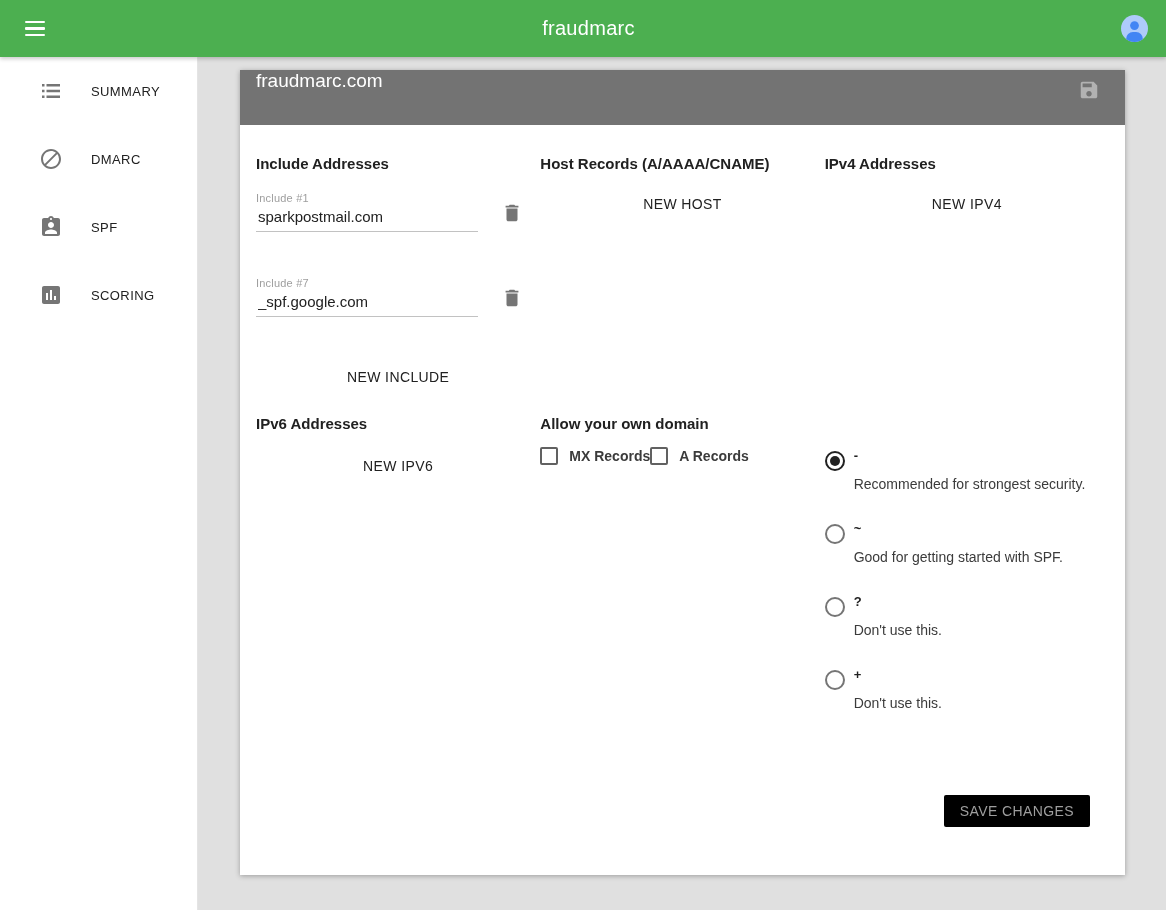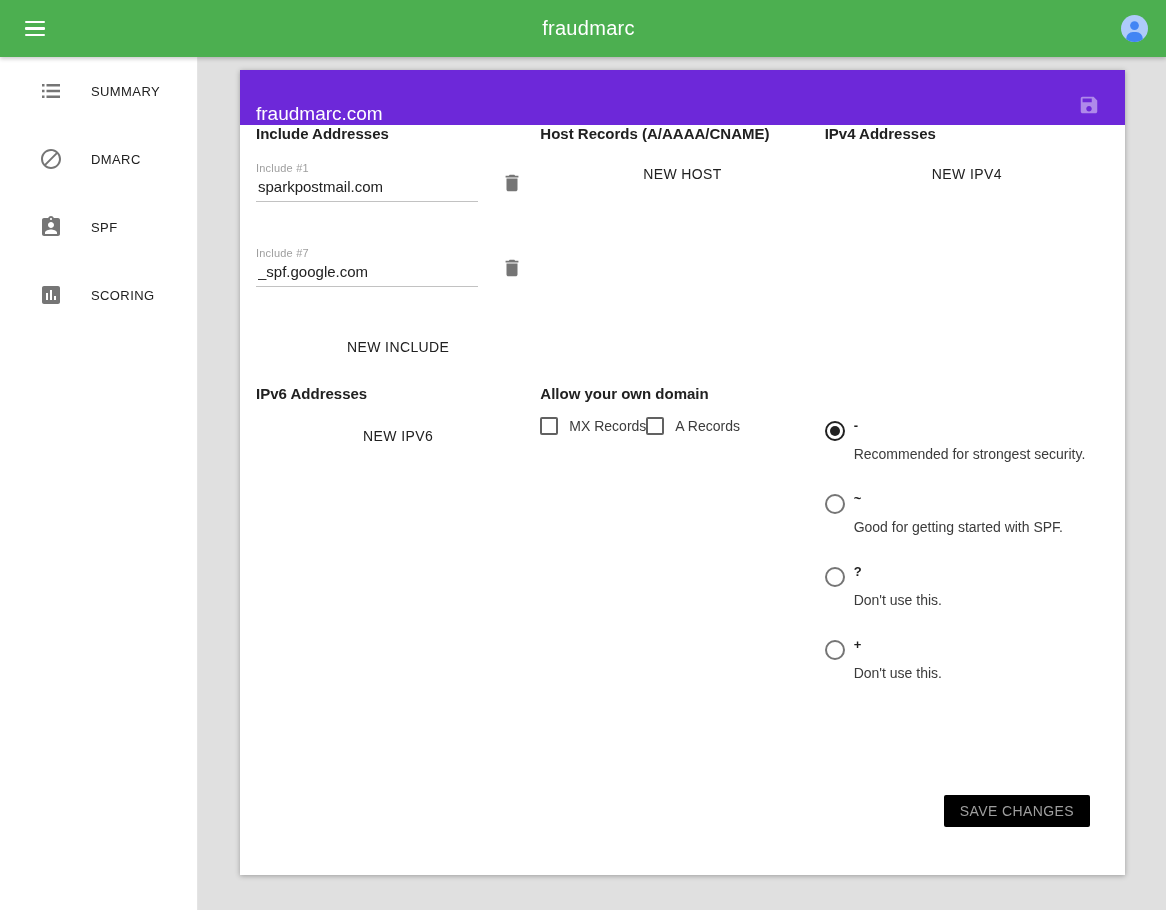--- a/index.html
+++ b/index.html
@@ -22,50 +22,50 @@
   .sidebar { width:198px; background:#fff; border-right:1px solid #e4e4e4;padding-left:23px; }
   .nav-item { height:68px; display:flex; align-items:center; padding-left:16px; cursor:pointer; }
   .nav-item svg { flex:0 0 24px; }
   .nav-label { margin-left:28px; font-size:13px; font-weight:500; letter-spacing:.4px; color:#212121; }
 
   .main { flex:1; padding:13px 41px 0 42px; background:#e0e0e0; }
 
   
   .card { width:885px; height:805px; background:#fff; box-shadow:0 1px 5px rgba(0,0,0,.3);
           display:flex; flex-direction:column; }
-  .card-header { height:55px; background:#6d28d9; display:flex; align-items:flex-end; flex-shrink:0; }
+  .card-header { height:55px; background:#737373; display:flex; align-items:flex-start; flex-shrink:0; }
   .card-title { color:#fff; font-size:19px; padding-left:16px; font-weight:400; }
   .save-icon-btn { margin-left:auto; margin-right:16px; width:40px; height:40px; border:none; background:transparent;
                    display:flex; align-items:center; justify-content:center; cursor:pointer; }
   .card-body { flex:1; display:flex; flex-direction:column; padding:0 16px; }
 
   .grid { display:grid; grid-template-columns:1fr 1fr 1fr; }
   .grid-row1 > .cell { height:260px; }
-  .cell { }
+  .cell { padding-top:30px; }
   .section-title { font-size:15px; font-weight:700; color:#212121; }
 
   
   .field-row { display:flex; align-items:flex-end; margin-top:20px; }
   .field-row + .field-row { margin-top:45px; }
   .uline-field { width:222px; }
   .field-label { display:block; font-size:11px; color:#9e9e9e; letter-spacing:.2px; }
   .field-input { width:100%; border:none; border-bottom:1px solid #c2c2c2; font-family:"Liberation Sans",sans-serif;
                  font-size:15px; color:#212121; padding:4px 2px 6px 2px; outline:none; background:transparent; }
   .trash-btn { margin-left:auto; margin-right:16px; margin-bottom:6px; width:24px; height:24px; border:none;
                background:transparent; cursor:pointer; padding:0; }
 
   .flat-btn { display:block; margin:0 auto; background:transparent; border:none; color:#212121; font-size:14px;
               font-weight:500; letter-spacing:.4px; text-transform:uppercase; padding:10px 14px; cursor:pointer;
               font-family:"Liberation Sans",sans-serif; border-radius:2px; }
   .new-include-btn { margin-top:42px; }
   .new-host-btn, .new-ipv4-btn { margin-top:14px; }
   .new-ipv6-btn { margin-top:16px; }
 
   
-  .checkbox-row { display:flex; align-items:flex-start; margin-top:15px; }
+  .checkbox-row { display:flex; align-items:flex-start; margin-top:15px;font-weight:bold; }
   .checkbox-group { display:flex; align-items:center; cursor:pointer; }
   .checkbox-group + .checkbox-group { }
   .checkbox-box { width:18px; height:18px; border:2px solid #616161; border-radius:2px; background:#fff; }
   .checkbox-label { margin-left:11px; font-size:14px; color:#3b3b3b; }
 
   
   .radio-option { display:flex; align-items:flex-start; margin-top:30px; cursor:pointer; }
   .radio-option:first-of-type { margin-top:34px; }
   .radio-circle { width:20px; height:20px; border:2px solid #757575; border-radius:50%; flex-shrink:0;
                   position:relative; margin-top:2px; background:#fff; }

